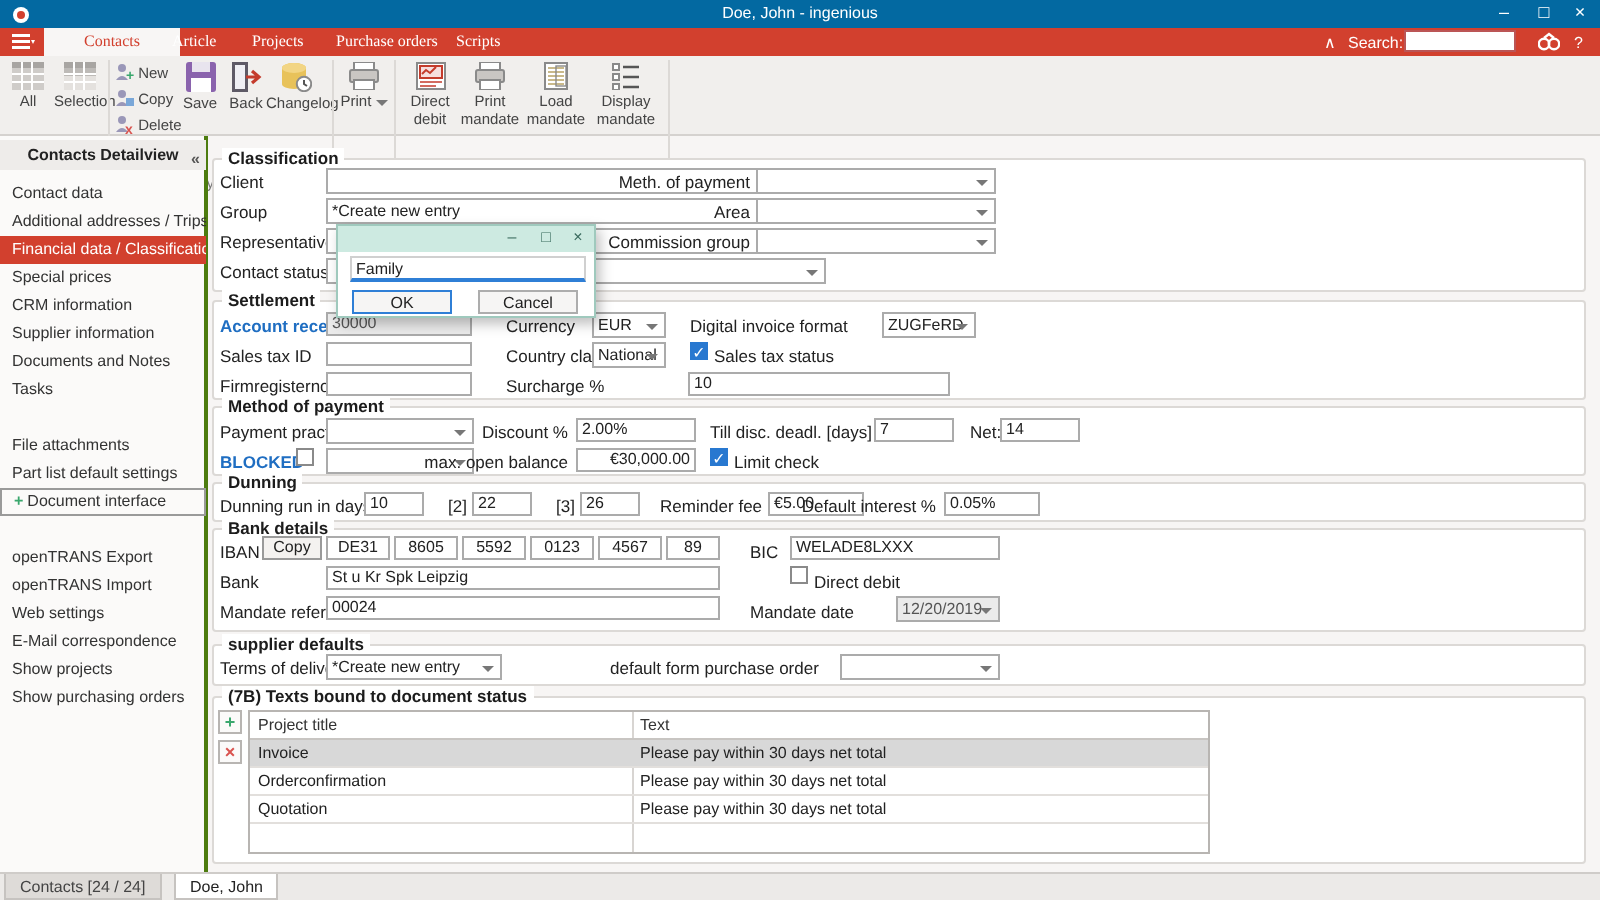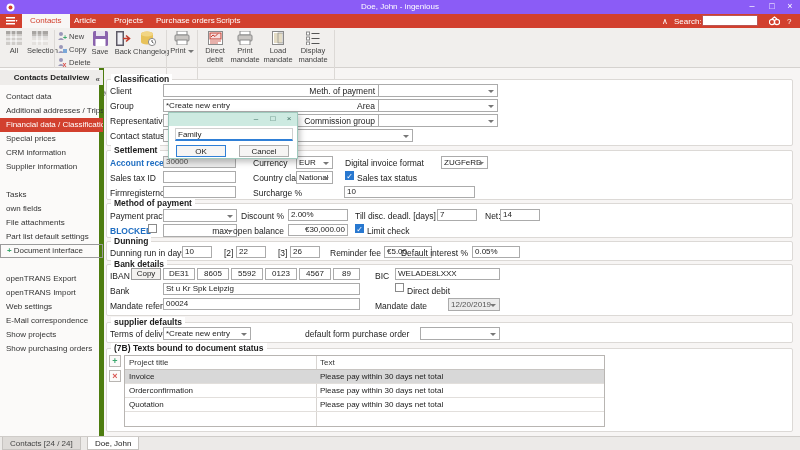--- a/index.html
+++ b/index.html
@@ -2,40 +2,40 @@
 <html><head>
 <meta charset="utf-8">
 <style>
   * { margin:0; padding:0; box-sizing:border-box; }
   html,body { width:800px; height:450px; }
   body { font-family:"Liberation Sans", sans-serif; font-size:8.5px; color:#222; background:#f7f5f4; overflow:hidden; }
   #app { position:relative; width:800px; height:450px; background:#f7f5f4; }
   .abs { position:absolute; }
 
   
-  .titlebar { left:0; top:0; width:800px; height:14px; background:#8b5cf6; color:#fff; }
+  .titlebar { left:0; top:0; width:800px; height:14px; background:#0369a1; color:#fff; }
   .tabbar { left:0; top:14px; width:800px; height:14px; background:#d2402e; color:#fff; }
   .wtitle { position:absolute; left:0; right:0; top:2px; text-align:center; font-size:8px; color:#fff; }
   .winctl { position:absolute; top:1px; width:16px; text-align:center; font-size:9px; color:#fff; cursor:default; }
-  .rtab { position:absolute; top:0; height:14px; line-height:14px; padding:0 8px; font-size:8px; color:#fff; cursor:default; }
+  .rtab { position:absolute; top:0; height:14px; line-height:14px; padding:0 20px; font-size:8px; color:#fff; cursor:default;font-family:Liberation Serif, serif; }
   .rtab.active { background:#f8f6f5; color:#d2402e; }
   .srch-lbl { position:absolute; font-size:8px; color:#fff; }
   .srch-box { position:absolute; height:11px; background:#fff; border:1px solid #b55; }
 
   
   .ribbon { left:0; top:28px; width:800px; height:40px; background:#f1efed; border-bottom:1px solid #d5d2cf; }
   .rbtn { position:absolute; top:2px; height:36px; text-align:center; font-size:7.5px; color:#444; cursor:default; }
   .rbtn .ric { display:block; margin:1px auto 1px auto; }
   .rsmall { position:absolute; height:12px; font-size:7.5px; color:#444; white-space:nowrap; }
   .rsmall svg { vertical-align:-2px; }
   .rsep { position:absolute; top:2px; width:1px; height:58px; background:#dcd9d6; }
   .rgl { position:absolute; top:59px; font-size:7.5px; color:#777; text-align:center; }
 
   
-  .sidebar { left:0; top:68px; width:104px; height:368px; background:#fbfaf9; border-right:5px solid #4d7c0f; }
+  .sidebar { left:0; top:68px; width:104px; height:368px; background:#fbfaf9; border-right:2px solid #4d7c0f; }
   .sbhead { position:absolute; left:0; top:2px; width:103px; height:15px; background:#eeecea; font-weight:bold; font-size:8px; line-height:15px; text-align:center; }
   .sbcol { position:absolute; right:3px; top:2px; font-weight:bold; color:#555; font-size:8px; }
   .sbitem { position:absolute; left:0; width:103px; height:14px; line-height:14px; padding-left:6px; font-size:8px; white-space:nowrap; overflow:hidden; cursor:default; color:#333; }
   .sbitem.sel { background:#d2402e; color:#fff; }
   .sbitem.focus { border:1px solid #9a9a9a; line-height:12px; }
   .treeplus { color:#3aa76d; font-weight:bold; margin-right:2px; }
 
   
   .btmbar { left:0; top:436px; width:800px; height:14px; background:#eceae8; border-top:1px solid #cfccc9; }
   .btab { position:absolute; top:0; height:13px; line-height:13px; padding:0 7px; font-size:8px; color:#444; background:#dedbd8; border:1px solid #c6c3c0; border-top:none; cursor:default; }
@@ -243,22 +243,22 @@
     <div class="sbhead">
       <span>Contacts Detailview</span>
       <span class="sbcol">«</span>
     </div>
     <div class="sbitem" style="top:22px">Contact data</div>
     <div class="sbitem" style="top:36px">Additional addresses / Trips</div>
     <div class="sbitem sel" style="top:50px">Financial data / Classification</div>
     <div class="sbitem" style="top:64px">Special prices</div>
     <div class="sbitem" style="top:78px">CRM information</div>
     <div class="sbitem" style="top:92px">Supplier information</div>
+    <div class="sbitem" style="top:106px">Documents and Notes</div>
     <div class="sbitem" style="top:120px">Tasks</div>
-    <div class="sbitem" style="top:134px">own fields</div>
     <div class="sbitem" style="top:162px">Part list default settings</div>
     <div class="sbitem" style="top:148px">File attachments</div>
     <div class="sbitem focus" style="top:176px"><span class="treeplus">+</span><span>Document interface</span></div>
     <div class="sbitem" style="top:204px">openTRANS Export</div>
     <div class="sbitem" style="top:218px">openTRANS Import</div>
     <div class="sbitem" style="top:232px">Web settings</div>
     <div class="sbitem" style="top:246px">E-Mail correspondence</div>
     <div class="sbitem" style="top:260px">Show projects</div>
     <div class="sbitem" style="top:274px">Show purchasing orders</div>
   </div>

